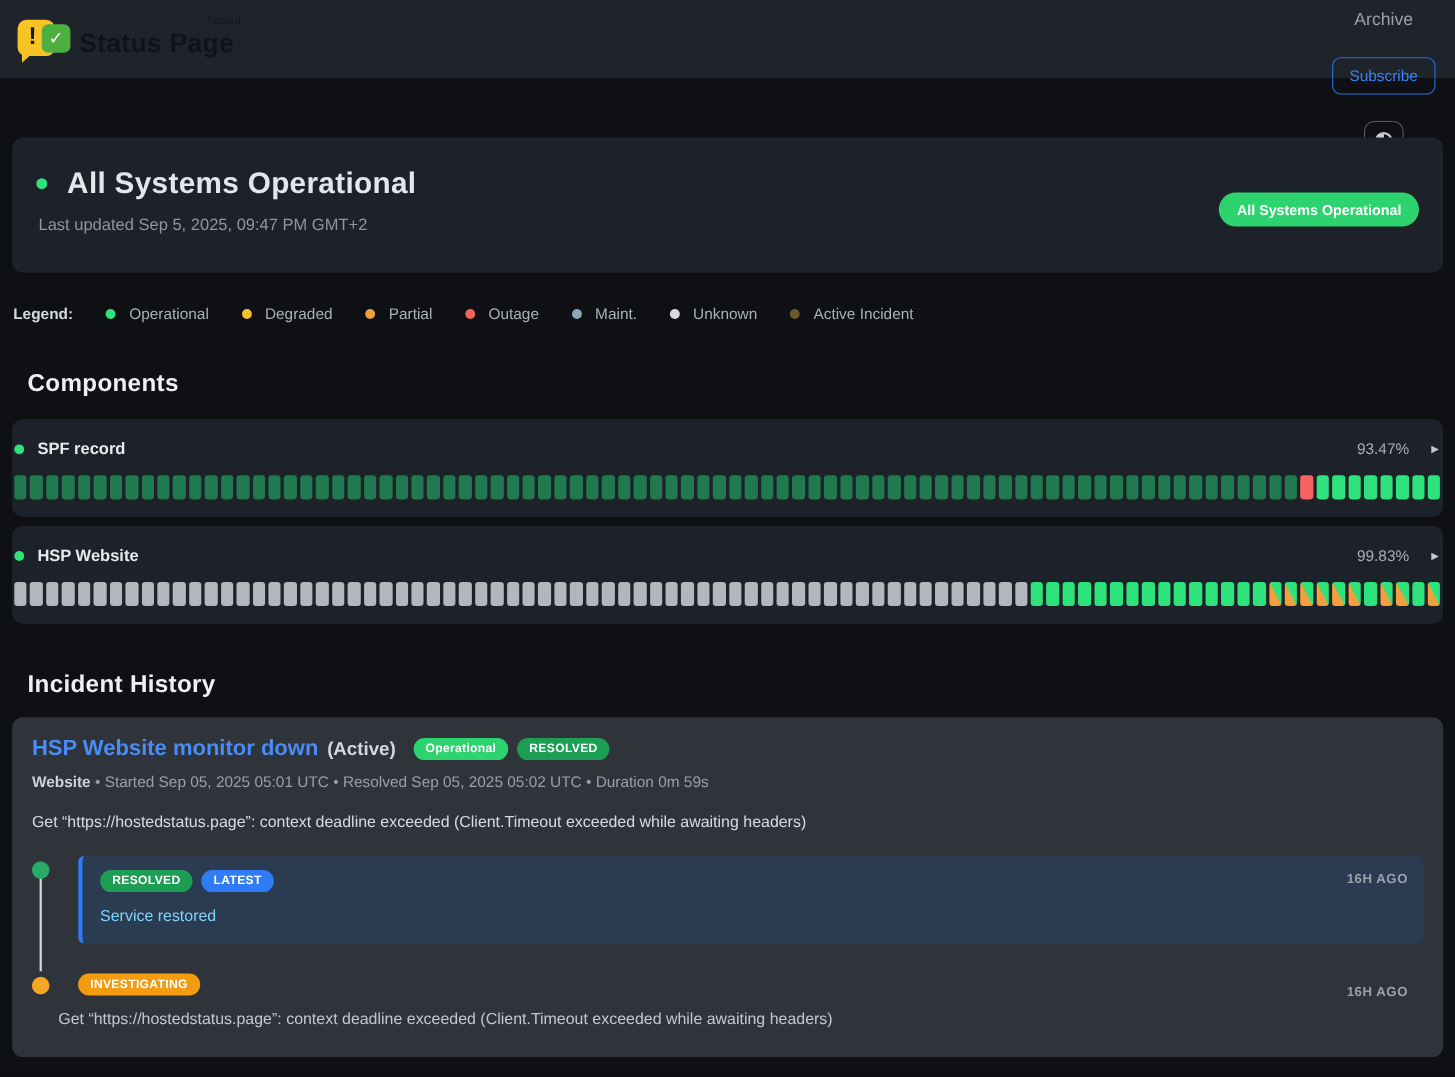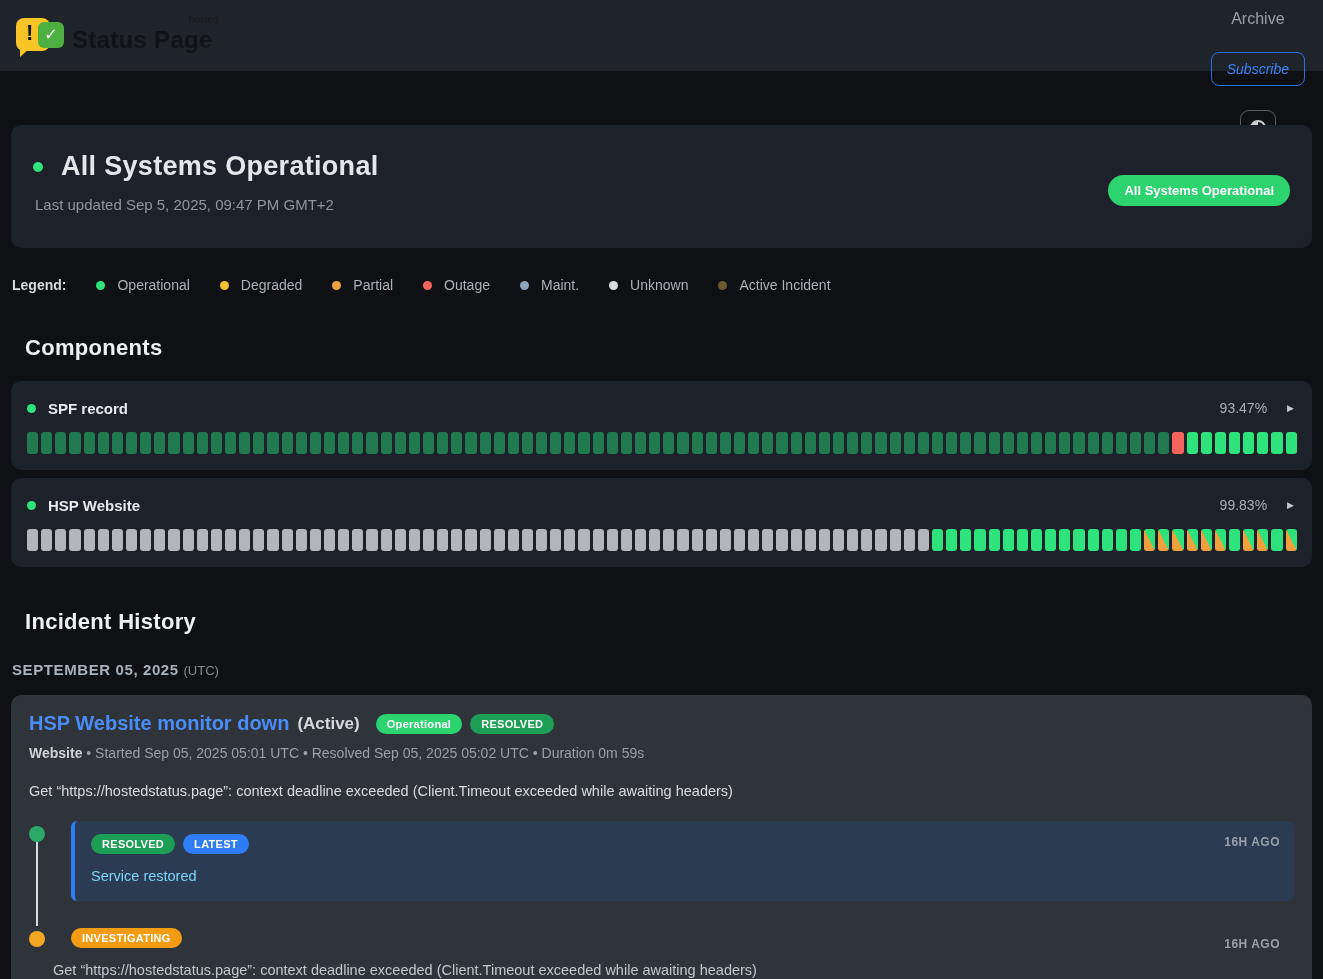--- a/index.html
+++ b/index.html
@@ -13,21 +13,21 @@
   .logo-bubble { position:absolute; left:2px; top:4px; width:34px; height:33px; background:#f7c325; border-radius:8px; }
   .logo-tail { position:absolute; left:6px; top:34px; width:0; height:0; border-left:10px solid #f7c325; border-bottom:9px solid transparent; }
   .logo-excl { position:absolute; left:12px; top:6px; font-weight:bold; font-size:22px; color:#14181c; }
   .logo-check { position:absolute; left:24px; top:8px; width:26px; height:26px; background:#4caf3f; border-radius:6px; display:flex; align-items:center; justify-content:center; color:#fff; font-size:16px; font-weight:bold; }
   .brand-text { position:relative; padding-top:8px; }
   .brand-name { font-size:24px; font-weight:bold; color:#101317; letter-spacing:.3px; }
   .brand-hosted { position:absolute; top:-4px; right:-6px; font-size:10px; color:#15181d; }
   .nav { display:flex; align-items:center; gap:24px;flex-direction:column; }
   .nav a { text-decoration:none; font-size:16px; color:#9aa1a9; cursor:pointer; }
   .nav a.active { color:#f2f4f6; }
-  .subscribe-btn { background:transparent; border:1.5px solid #2b6fe3; color:#3b82f6; font-size:14px; padding:8px 15px; border-radius:8px; cursor:pointer; font-family:inherit;font-style:italic; }
+  .subscribe-btn { background:transparent; border:1.5px solid #2b6fe3; color:#3b82f6; font-size:14px; padding:8px 15px; border-radius:8px; cursor:pointer; font-family:inherit; }
   .theme-btn { width:36px; height:36px; border:1px solid #565c64; background:transparent; border-radius:9px; display:flex; align-items:center; justify-content:center; cursor:pointer; }
   .half-circle { width:16px; height:16px; border:2px solid #c9cdd1; border-radius:50%; background:linear-gradient(90deg,#c9cdd1 50%,transparent 50%); }
 
   .page { padding:0 11px; }
 
   
   .banner { margin-top:54px; background:#1c212a; border-radius:10px; height:123px; padding:26px 22px; position:relative; }
   .banner-title-row { display:flex; align-items:center; gap:18px; }
   .dot { display:inline-block; width:9px; height:9px; border-radius:50%; background:#2ee37c; flex:none; }
   .dot.lg { width:10px; height:10px; }
@@ -35,21 +35,21 @@
   .banner-updated { margin:14px 0 12px 2px; font-size:15px; color:#8f969e; }
   .banner-badge { position:absolute; right:22px; top:50px; background:#2dd36f; color:#fff; font-size:13px; font-weight:bold; padding:8px 16px; border-radius:999px; }
 
   
   .legend { display:flex; align-items:center; gap:30px; margin:29px 0 0 1px; font-size:14px; color:#aab0b7; }
   .legend-label { font-weight:bold; color:#d6dade; }
   .legend-item { display:flex; align-items:center; gap:12px; }
 
   
   .section-h { font-size:22px; font-weight:bold; color:#eef0f2; margin:42px 0 0 14px; letter-spacing:.3px; }
-  .comp-card { margin-top:20px; background:#1c212a; border-radius:10px; padding:14px 16px 16px; }
+  .comp-card { margin-top:20px; background:#1c212a; border-radius:10px; padding:14px 2px 16px; }
   .comp-card + .comp-card { margin-top:8px; }
   .comp-head { display:flex; align-items:center; gap:12px; height:26px; }
   .comp-name { font-size:15px; font-weight:bold; color:#e8eaed; }
   .comp-right { margin-left:auto; display:flex; align-items:center; gap:18px; }
   .comp-uptime { font-size:14px; color:#a9afb6; }
   .expand-arrow { background:none; border:none; color:#c3c7cb; font-size:9px; cursor:pointer; padding:2px; }
   .bars { display:flex; gap:3px; margin-top:11px; }
   .bar { flex:1; height:22px; border-radius:3px; }
   .b-dim { background:#20794f; }
   .b-op { background:#2ee37c; }
@@ -360,24 +360,20 @@
         <div class="bar b-split"></div>
         <div class="bar b-op"></div>
         <div class="bar b-split"></div>
         <div class="bar b-split"></div>
         <div class="bar b-op"></div>
         <div class="bar b-split"></div>
       </div>
   </div>
 
   <div class="section-h">Incident History</div>
-  <div class="inc-date">
-    <span>SEPTEMBER 05, 2025</span>
-    <span class="utc">(UTC)</span>
-  </div>
 
   <div class="inc-card">
     <div class="inc-title-row">
       <a class="inc-title">HSP Website monitor down</a>
       <span class="inc-component">(Active)</span>
       <span class="pill op">Operational</span>
       <span class="pill resolved">RESOLVED</span>
     </div>
     <div class="inc-meta">
       <b>Website</b><span> • Started Sep 05, 2025 05:01 UTC • Resolved Sep 05, 2025 05:02 UTC • Duration 0m 59s</span>

